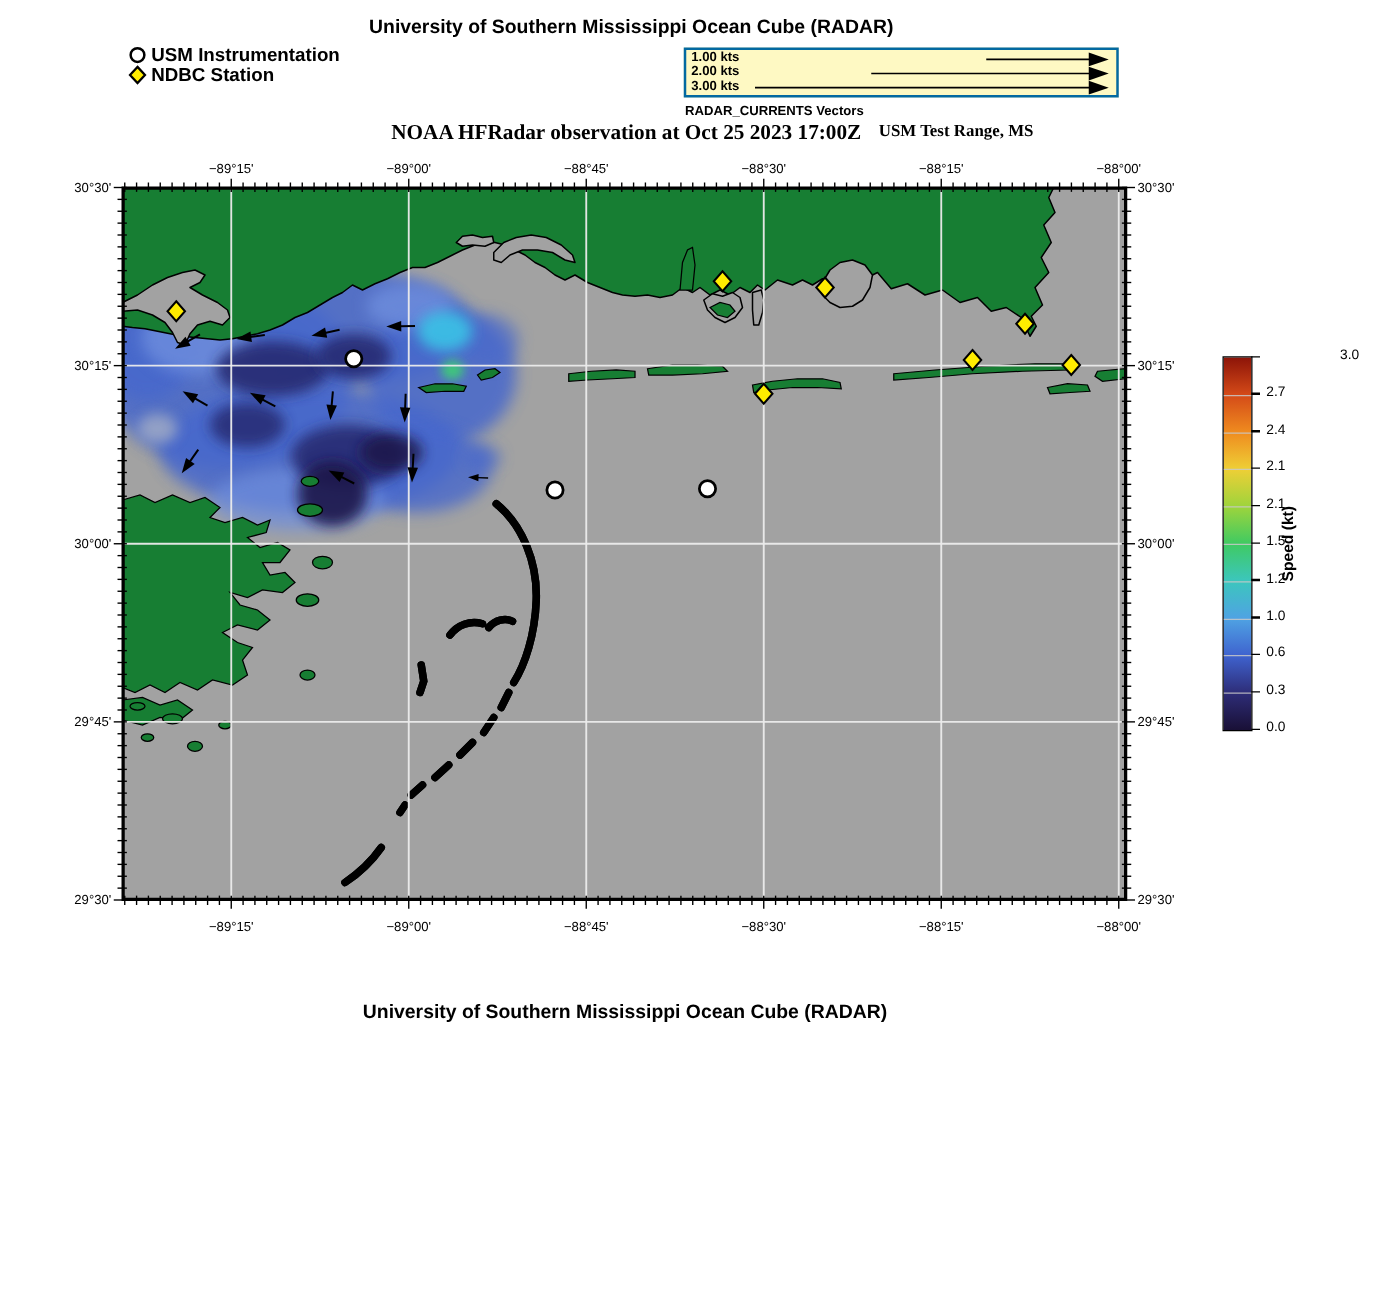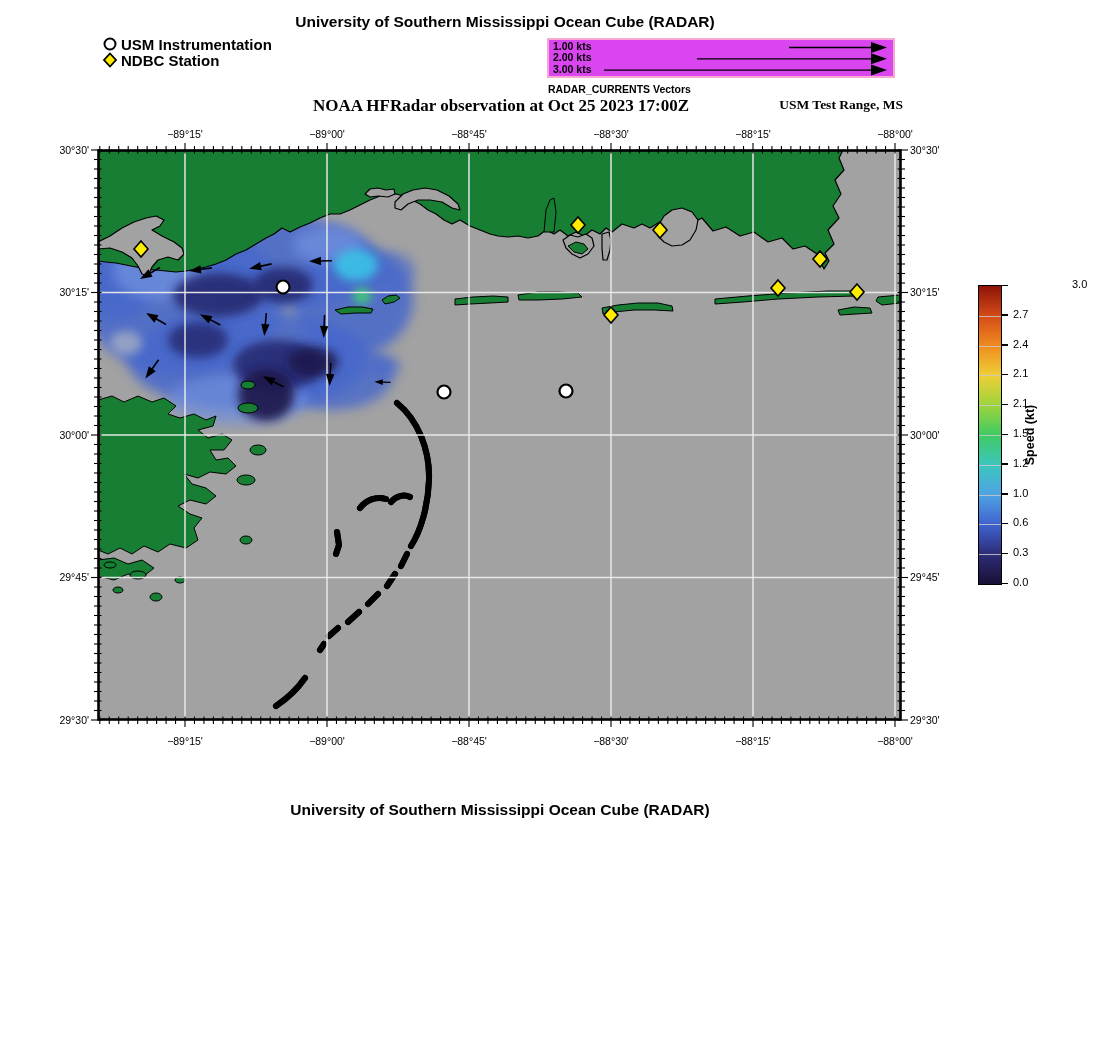--- a/index.html
+++ b/index.html
@@ -6,28 +6,28 @@
   .page{position:relative;width:1100px;height:1050px;background:#fff;overflow:hidden;
         font-family:"Liberation Sans",sans-serif;color:#000;}
   .title-top{position:absolute;left:0;top:13px;width:1010px;text-align:center;
              font-size:15.5px;font-weight:bold;}
   .title-bottom{position:absolute;left:0;top:801px;width:1000px;text-align:center;
              font-size:15.5px;font-weight:bold;}
   .legend{position:absolute;left:102px;top:36px;}
   .legend-row{display:flex;align-items:center;height:16px;}
   .legend-row span.lab{font-size:15px;font-weight:bold;margin-left:3px;}
   .scalebox{position:absolute;left:547px;top:38px;width:344px;height:36px;
-            border:2px solid #f9a8d4;background:#d946ef;text-decoration:underline;}
+            border:2px solid #0369a1;background:#fef9c3;text-decoration:underline;}
   .scalebox .labels{position:absolute;left:4px;top:1px;}
   .scalebox .labels div{font-size:10.5px;font-weight:bold;line-height:11.3px;}
   .scalebox svg{position:absolute;left:0;top:0;}
   .scale-caption{position:absolute;left:548px;top:83px;font-size:10.5px;font-weight:bold;}
   .subtitle{position:absolute;left:201px;top:96px;width:600px;text-align:center;
             font-family:"Liberation Serif",serif;font-size:17px;font-weight:bold;}
-  .corner-label{position:absolute;left:703px;top:97px;width:200px;text-align:right;
+  .corner-label{position:absolute;left:703px;top:97px;width:200px;
             font-family:"Liberation Serif",serif;font-size:13.5px;font-weight:bold;}
   svg.mapsvg{position:absolute;left:0;top:0;}
   .land{fill:#177e33;stroke:#000;stroke-width:1.2;stroke-linejoin:round;}
   .bay{fill:#a2a2a2;stroke:#000;stroke-width:1.2;stroke-linejoin:round;}
   .isl{fill:#177e33;stroke:#000;stroke-width:1;}
   .arc-b{stroke:#000;stroke-width:6;fill:none;stroke-linecap:round;}
   .arc-g{stroke:#177e33;stroke-width:3.4;fill:none;stroke-linecap:round;}
   .ticklabel{font-size:10.5px;fill:#000;}
   .colorbar{position:absolute;border:1.5px solid #000;}
   .cb-sep{position:absolute;left:0;width:100%;height:1px;background:#c9c9c9;opacity:.85;}

